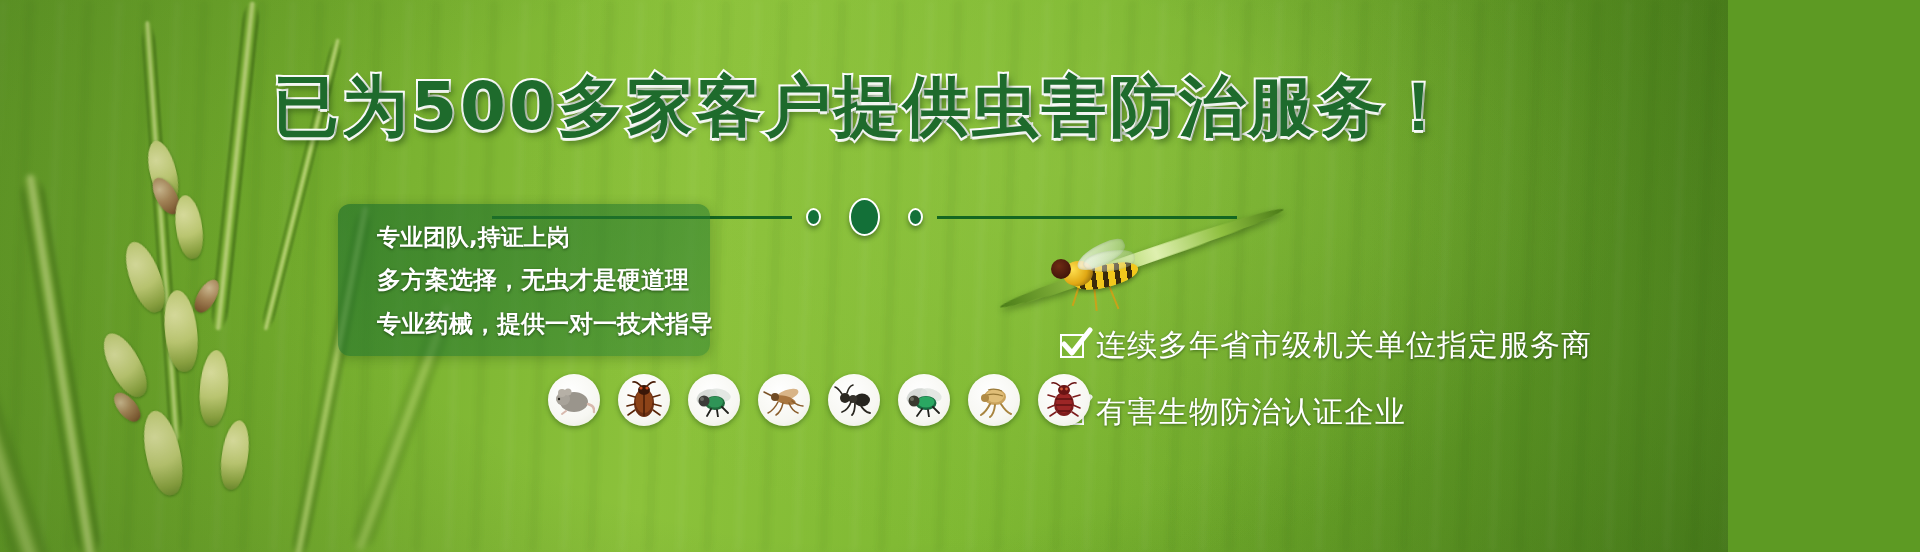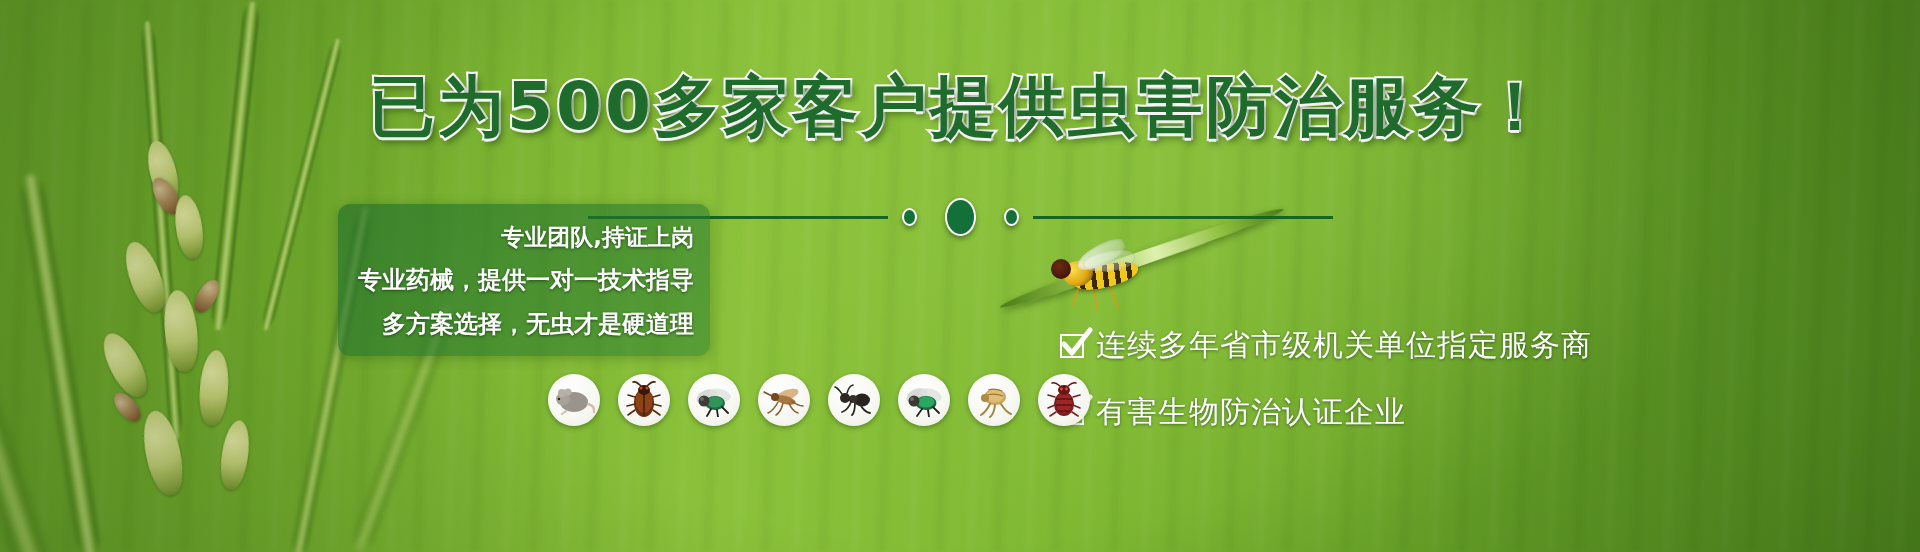--- a/index.html
+++ b/index.html
@@ -5,21 +5,21 @@
   * { margin:0; padding:0; box-sizing:border-box; }
   html,body { width:1920px; height:552px; overflow:hidden; }
   body {
     font-family:"Liberation Sans","DejaVu Sans",sans-serif;
     background:#5d9a23;
   }
 
   
   .banner{
     position:relative;
-    width:1920px; height:552px;
+    width:1728px; height:552px;
     overflow:hidden;
     background:
       radial-gradient(ellipse 900px 640px at 62% 30%, rgba(150,200,70,.55) 0%, rgba(120,175,50,0) 62%),
       radial-gradient(ellipse 700px 520px at 92% 62%, rgba(92,150,36,.70) 0%, rgba(92,150,36,0) 70%),
       linear-gradient(100deg,#6ba52a 0%,#74ad2d 18%,#8cc23b 40%,#7eb832 58%,#68a227 78%,#4f861c 100%);
   }
   
   .bg-streaks{
     position:absolute; inset:0;
     background:
@@ -158,24 +158,25 @@
     width:372px; height:152px;
     background:linear-gradient(135deg, rgba(31,110,42,.66) 0%, rgba(36,118,45,.58) 55%, rgba(44,128,50,.52) 100%);
     border-radius:12px 12px 12px 12px;
     box-shadow:0 2px 12px rgba(20,55,10,.28);
     padding:12px 16px 10px 16px;
     display:flex; flex-direction:column; justify-content:space-around;
   }
   .panel-line{
     color:#ffffff;
     font-weight:bold;
-    text-align:right;
+    text-align:left;
     white-space:nowrap;
     text-shadow:0 1px 3px rgba(10,40,5,.65);
     font-family:"DejaVu Sans","Liberation Sans",sans-serif;
+    margin-left:23px;
   }
   .panel-line.l1{ font-size:23px; letter-spacing:0px; }
   .panel-line.l2{ font-size:24px; letter-spacing:0px; }
   .panel-line.l3{ font-size:24px; letter-spacing:0px; }
 
   
   .checklist{ position:absolute; left:1060px; top:325px; }
   .check-item{
     display:flex; align-items:center;
     margin-bottom:26px;
@@ -258,22 +259,22 @@
   <div class="divider">
     <span class="div-line"></span>
     <span class="div-dot small"></span>
     <span class="div-dot big"></span>
     <span class="div-dot small"></span>
     <span class="div-line"></span>
   </div>
 
   <div class="panel">
     <div class="panel-line l1">专业团队,持证上岗</div>
+    <div class="panel-line l2">多方案选择，无虫才是硬道理</div>
     <div class="panel-line l3">专业药械，提供一对一技术指导</div>
-    <div class="panel-line l2">多方案选择，无虫才是硬道理</div>
   </div>
 
   <div class="checklist">
     <div class="check-item">
       <span class="check-box">
         <svg width="34" height="34" viewBox="0 0 34 34">
           <path d="M5 17 L13 26 L31 3" fill="none" stroke="#ffffff" stroke-width="5" stroke-linecap="round" stroke-linejoin="round"></path>
         </svg>
       </span>
       <span>连续多年省市级机关单位指定服务商</span>

